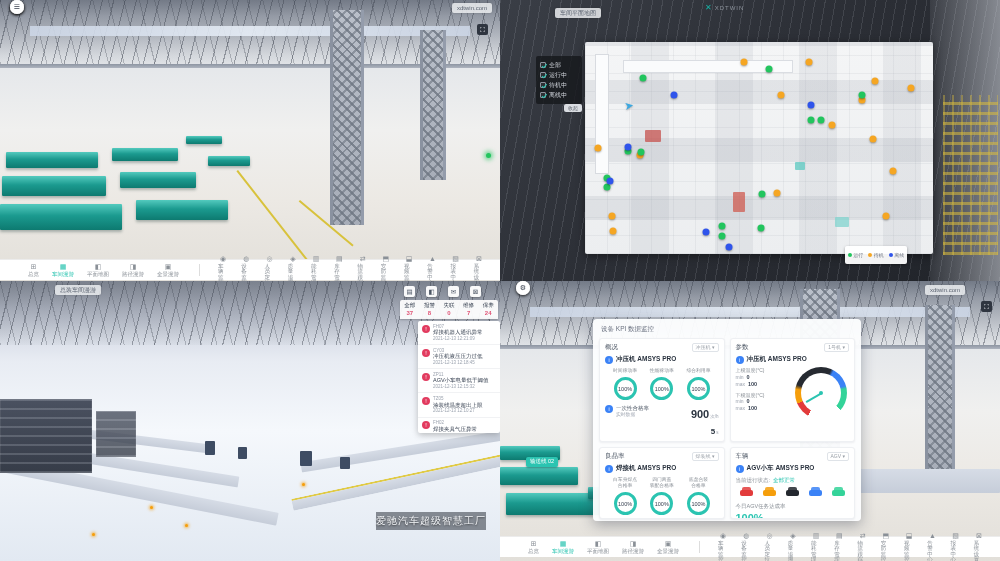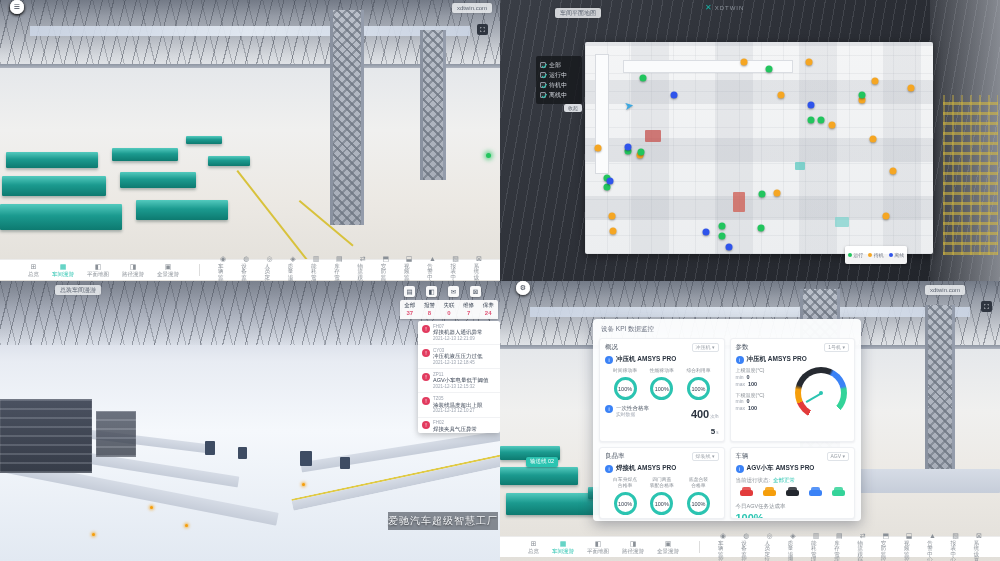--- a/index.html
+++ b/index.html
@@ -111,21 +111,21 @@
   .q3 .hall3 { position:absolute; inset:0;
     background:linear-gradient(180deg,#aab1bd 0,#c8cedb 28px,#e8ecf3 80px,#f5f8fc 150px,#e2e9f2 100%); }
   .conv { position:absolute; background:linear-gradient(#d6dce6,#c6cdd9); border-radius:1px; }
   .shelf { position:absolute; background:linear-gradient(180deg,#4a5160,#363c48);
     box-shadow:inset 0 0 0 1px rgba(255,255,255,.08); }
   .shelf.lines { background:repeating-linear-gradient(0deg,rgba(230,235,245,.18) 0 2px,transparent 2px 9px),
     linear-gradient(180deg,#4a5160,#363c48); }
   .cab { position:absolute; background:#3e4c63; border-radius:1px; }
   .olight { position:absolute; width:3px; height:3px; border-radius:50%; background:#f59e0b;
     box-shadow:0 0 3px 1px rgba(245,158,11,.7); }
-  .caption { position:absolute; left:388px; top:231px; width:110px; height:18px; z-index:25;
+  .caption { position:absolute; left:376px; top:231px; width:110px; height:18px; z-index:25;
     background:rgba(30,35,45,.5); color:#f4f6f9; font-size:10px; letter-spacing:1px;
     display:flex; align-items:center; justify-content:center; text-shadow:0 1px 2px rgba(0,0,0,.6); }
   .panel-icons { position:absolute; left:404px; top:5px; display:flex; gap:11px; z-index:30; }
   .pbtn { width:11px; height:11px; background:rgba(255,255,255,.95); border:none; border-radius:2px;
     color:#4b5563; font-size:6.5px; line-height:11px; text-align:center; padding:0;
     box-shadow:0 1px 2px rgba(0,0,0,.25); }
   .alarm-tabs { position:absolute; left:400px; top:19px; width:98px; height:19px; z-index:30;
     background:rgba(255,255,255,.93); border-radius:2px 2px 0 0; display:flex;
     box-shadow:0 1px 2px rgba(0,0,0,.2); }
   .atab { flex:1; display:flex; flex-direction:column; align-items:center; justify-content:center;
@@ -565,21 +565,21 @@
             </div>
           <div class="ov-bottom">
             <div class="ov-left">
               <span class="dev-ic">i</span>
               <span class="ov-lt">
                 <span class="ov-label" style="display:block;">一次性合格率</span>
                 <span class="ov-sub" style="display:block;">实时数据</span>
               </span>
             </div>
             <div class="ov-vals">
-              <div><span class="bigval">400</span><span class="unit">次/h</span></div>
+              <div><span class="bigval">900</span><span class="unit">次/h</span></div>
               <div><span class="val2">5</span><span class="unit">s</span></div>
             </div>
           </div>
         </div>
 
         <div class="card">
           <div class="card-head">
             <span class="card-title">参数</span>
             <span class="select">1号机 ▾</span>
           </div>

